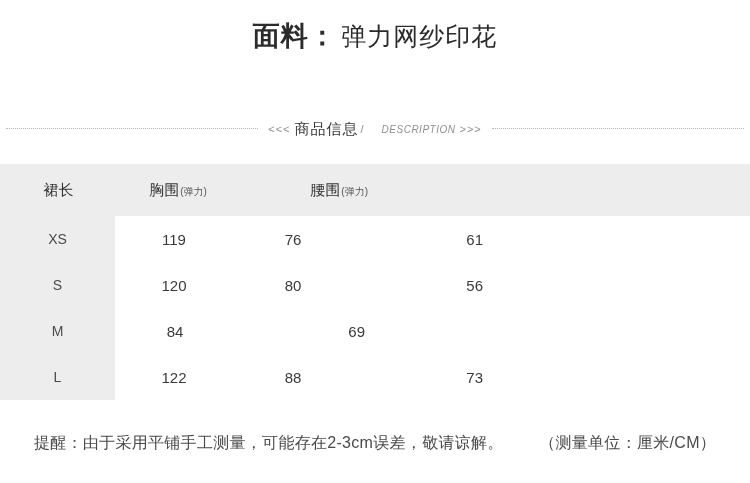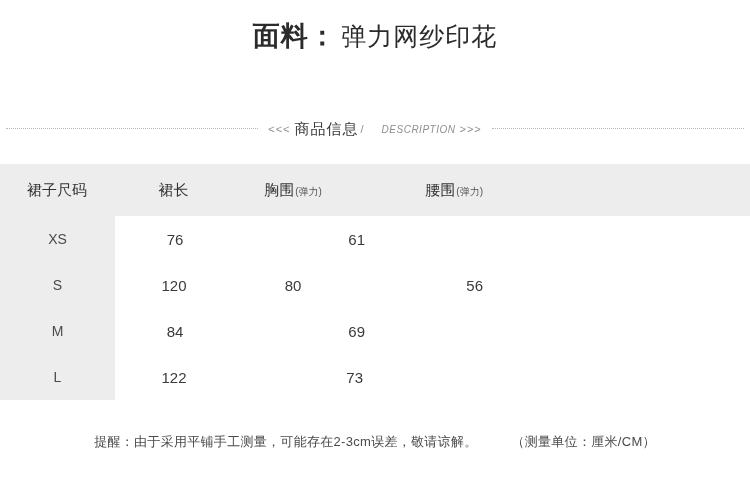--- a/index.html
+++ b/index.html
@@ -152,21 +152,21 @@
     color: #4a4a4a;
   }
 
   
   .footnote {
     position: absolute;
     left: 0;
     top: 433px;
     width: 750px;
     text-align: center;
-    font-size: 13px;
+    font-size: 16px;
     color: #4a4a4a;
     letter-spacing: 0.3px;
     white-space: nowrap;
   }
   .footnote .gap {
     display: inline-block;
     width: 26px;
   }
 </style>
 </head>
@@ -185,26 +185,20 @@
     <span class="sec-cn">商品信息</span>
     <span class="sec-slash">/</span>
     <span class="sec-en">DESCRIPTION</span>
     <span class="arrows">&gt;&gt;&gt;</span>
     <div class="dots"></div>
   </div>
 
   <div class="table">
 
     <div class="row header">
-      <div class="cell c-size">
-        <span class="hdr-label">
-          <span>裙子尺码</span>
-          <span class="unit"></span>
-        </span>
-      </div>
       <div class="cell c-len">
         <span class="hdr-label">
           <span>裙长</span>
           <span class="unit"></span>
         </span>
       </div>
       <div class="cell c-bust">
         <span class="hdr-label">
           <span>胸围</span>
           <span class="unit">(弹力)</span>
@@ -214,20 +208,21 @@
         <span class="hdr-label">
           <span>腰围</span>
           <span class="unit">(弹力)</span>
         </span>
       </div>
       <div class="cell c-rest"></div>
     </div>
 
     <div class="row body">
       <div class="cell c-size">XS</div>
+      <div class="cell c-len">119</div>
       <div class="cell c-bust">76</div>
       <div class="cell c-waist">61</div>
       <div class="cell c-rest"></div>
     </div>
 
     <div class="row body">
       <div class="cell c-size">S</div>
       <div class="cell c-len">120</div>
       <div class="cell c-bust">80</div>
       <div class="cell c-waist">56</div>
@@ -237,20 +232,21 @@
     <div class="row body">
       <div class="cell c-size">M</div>
       <div class="cell c-bust">84</div>
       <div class="cell c-waist">69</div>
       <div class="cell c-rest"></div>
     </div>
 
     <div class="row body">
       <div class="cell c-size">L</div>
       <div class="cell c-len">122</div>
+      <div class="cell c-bust">88</div>
       <div class="cell c-waist">73</div>
       <div class="cell c-rest"></div>
     </div>
 
   </div>
 
   <div class="footnote">
     <span>提醒：由于采用平铺手工测量，可能存在2-3cm误差，敬请谅解。</span>
     <span class="gap"></span>
     <span>（测量单位：厘米/CM）</span>

